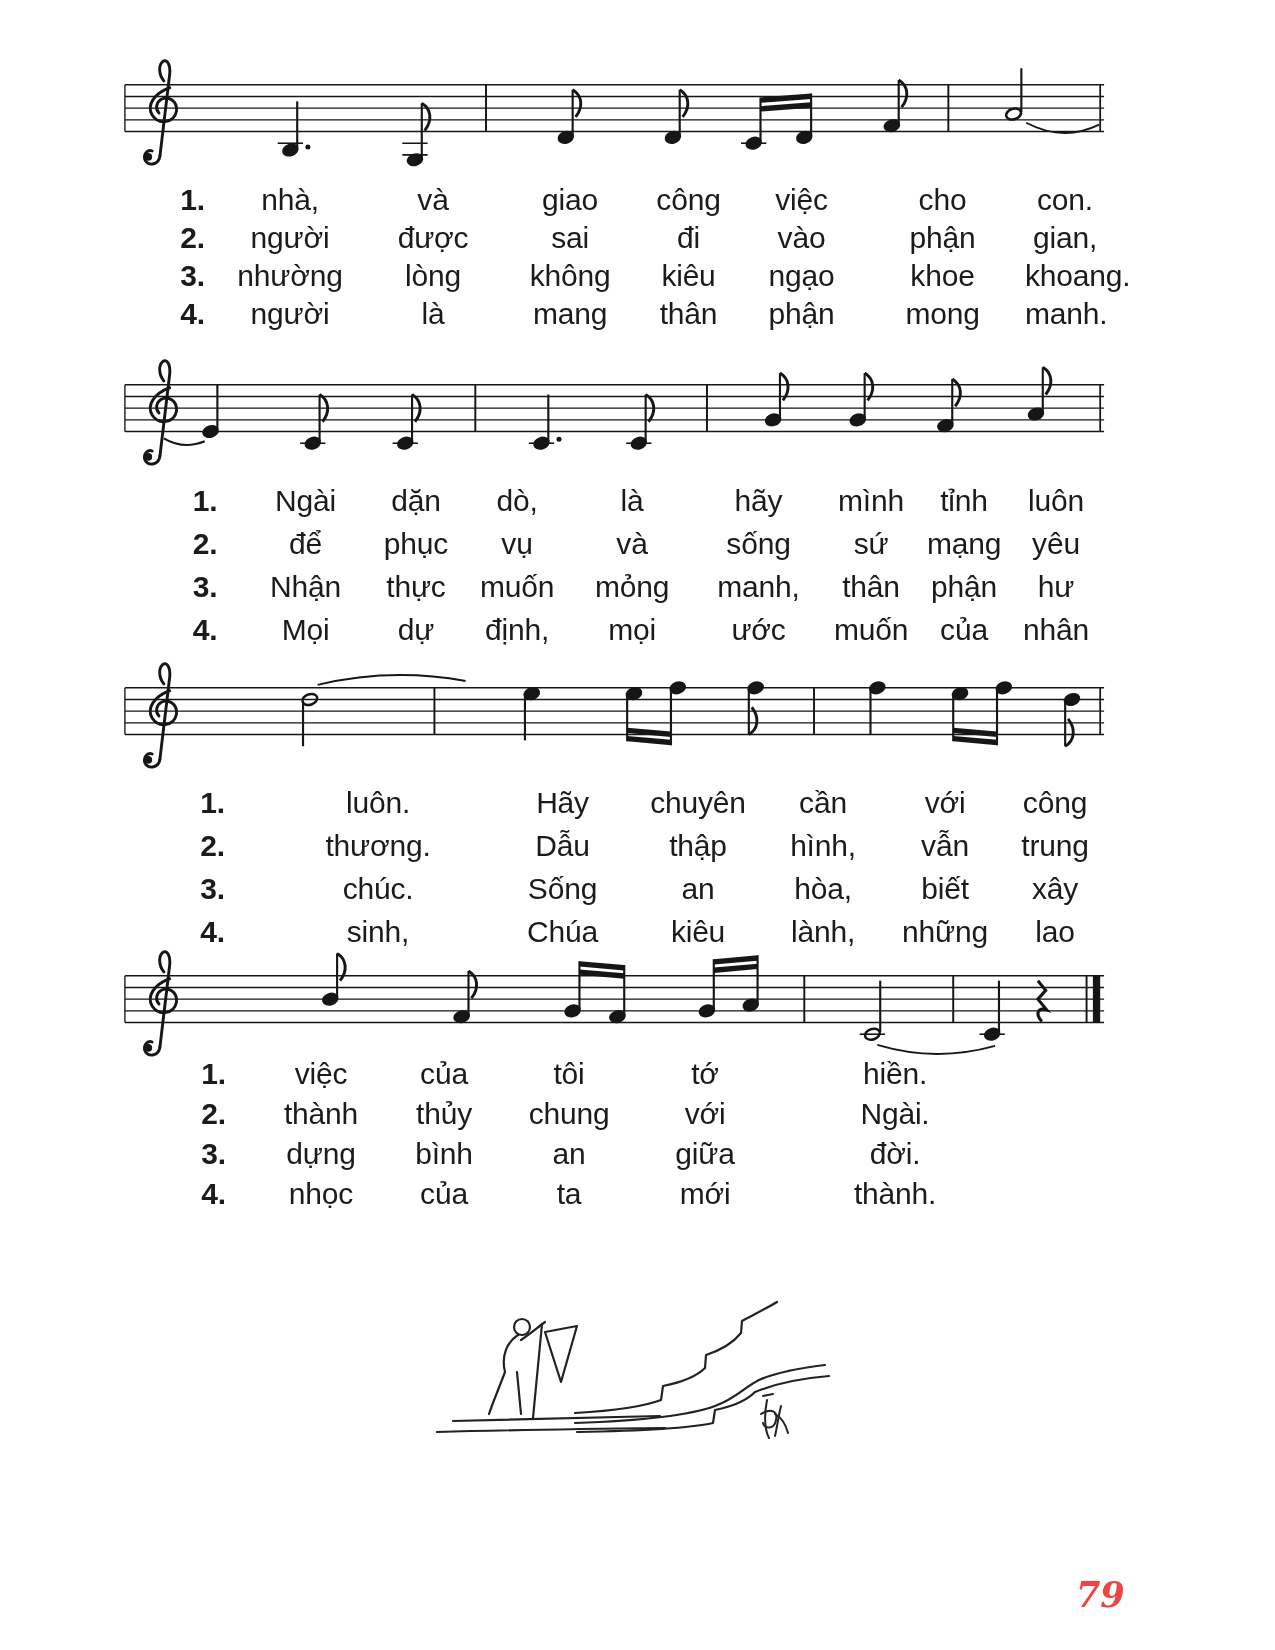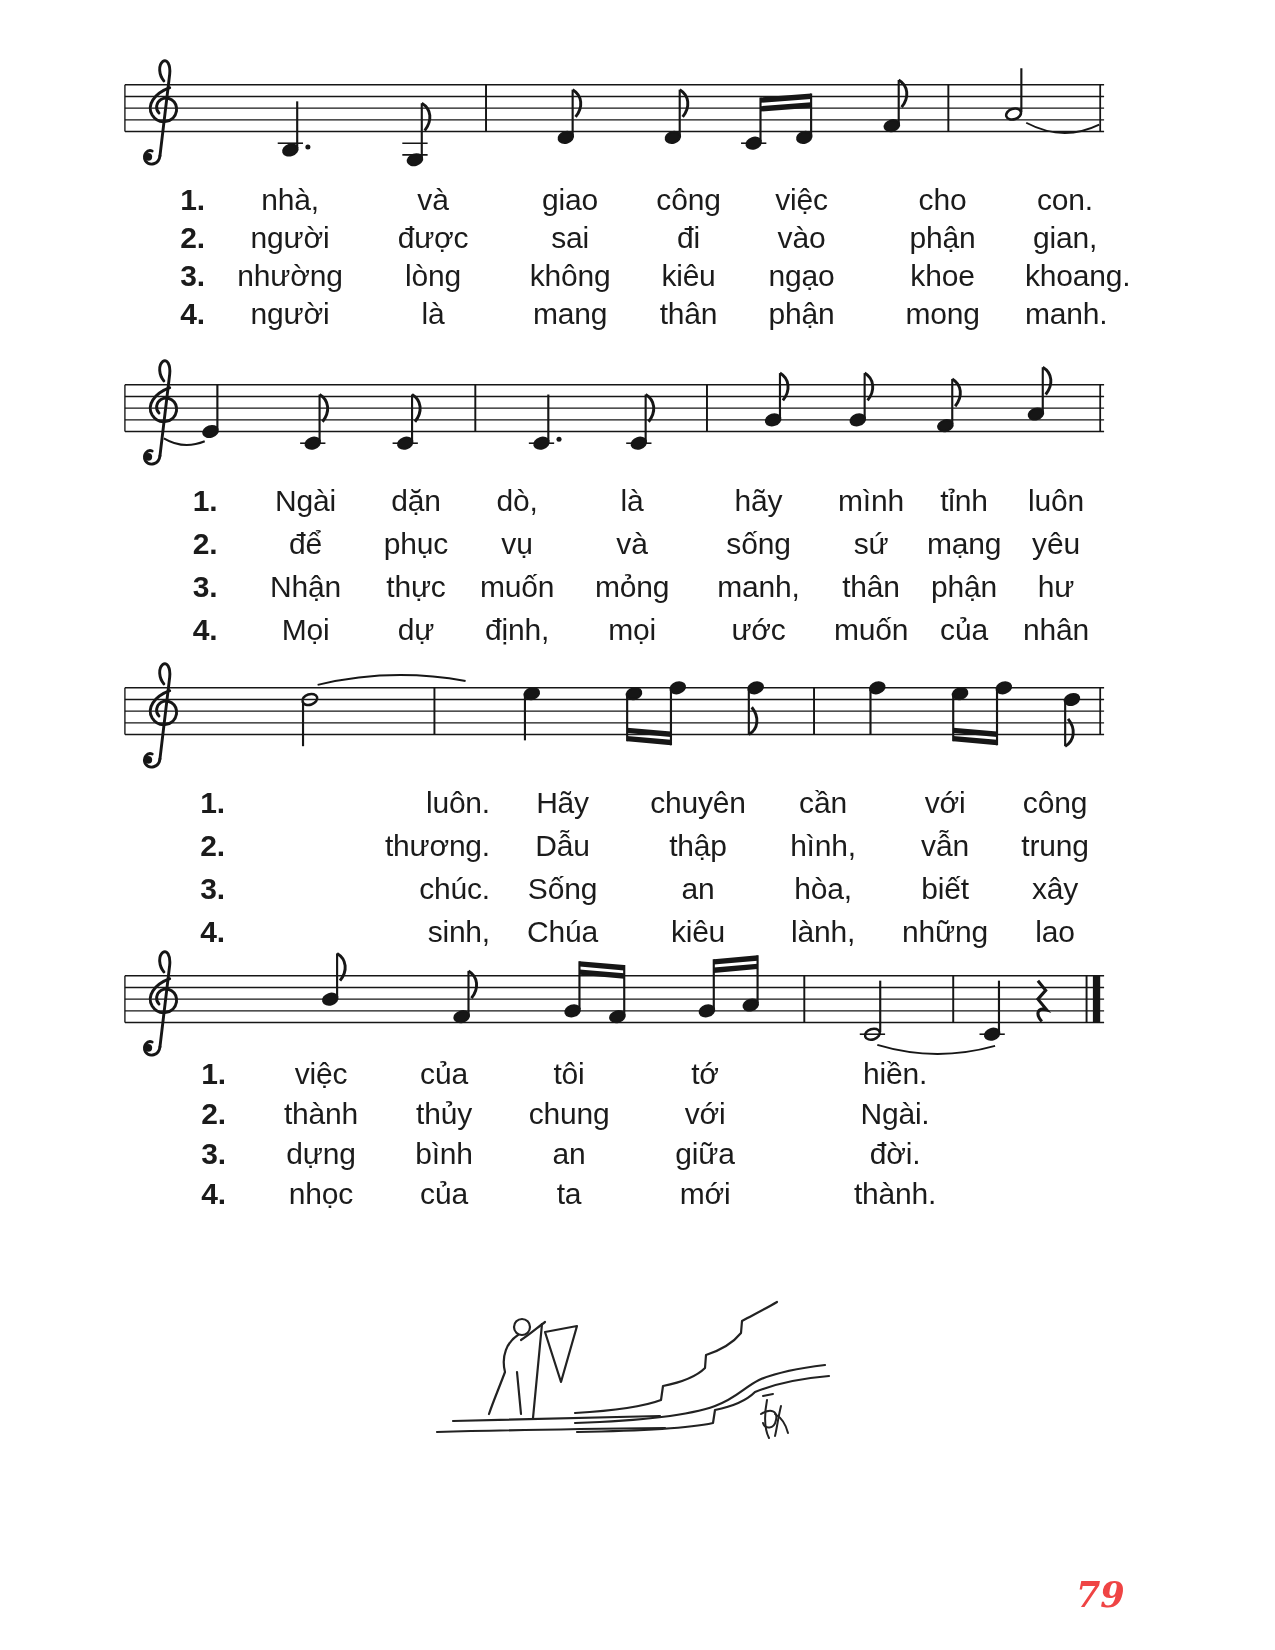--- a/index.html
+++ b/index.html
@@ -9,21 +9,21 @@
   svg{display:block}
   .staff{position:absolute;left:122px;width:985px;height:146px}
   .lyrics{position:absolute;left:165px;display:flex;flex-direction:column}
   .vrow{display:grid;align-items:center;font-size:30px;letter-spacing:-0.2px}
   .s1 .vrow{grid-template-columns:55px 140px 146px 128px 109px 117px 165px 80px;height:38px}
   .s2 .vrow{grid-template-columns:80px 121px 100px 102px 128px 125px 100px 86px 98px;height:43px}
   .s3 .vrow{grid-template-columns:95px 230px 145px 126px 124px 120px 100px;height:43px}
   .s4 .vrow{grid-template-columns:97px 118px 128px 122px 150px 230px;height:40px}
   .vnum{font-weight:bold;text-align:center}
   .w{text-align:center;white-space:nowrap}
-  .s3 .wfirst{text-align:right;padding-left:6px}
+  .s3 .wfirst{text-align:center;padding-left:6px}
   .illus{position:absolute;left:425px;top:1280px;width:410px;height:175px}
   .pageno{position:absolute;left:1076px;top:1574px;font-family:"DejaVu Serif",serif;
           font-weight:bold;font-style:italic;font-size:35px;color:#ef4444}
   .ink{stroke:#161616}
 </style>
 </head>
 <body>
 
 <div class="page">
 

